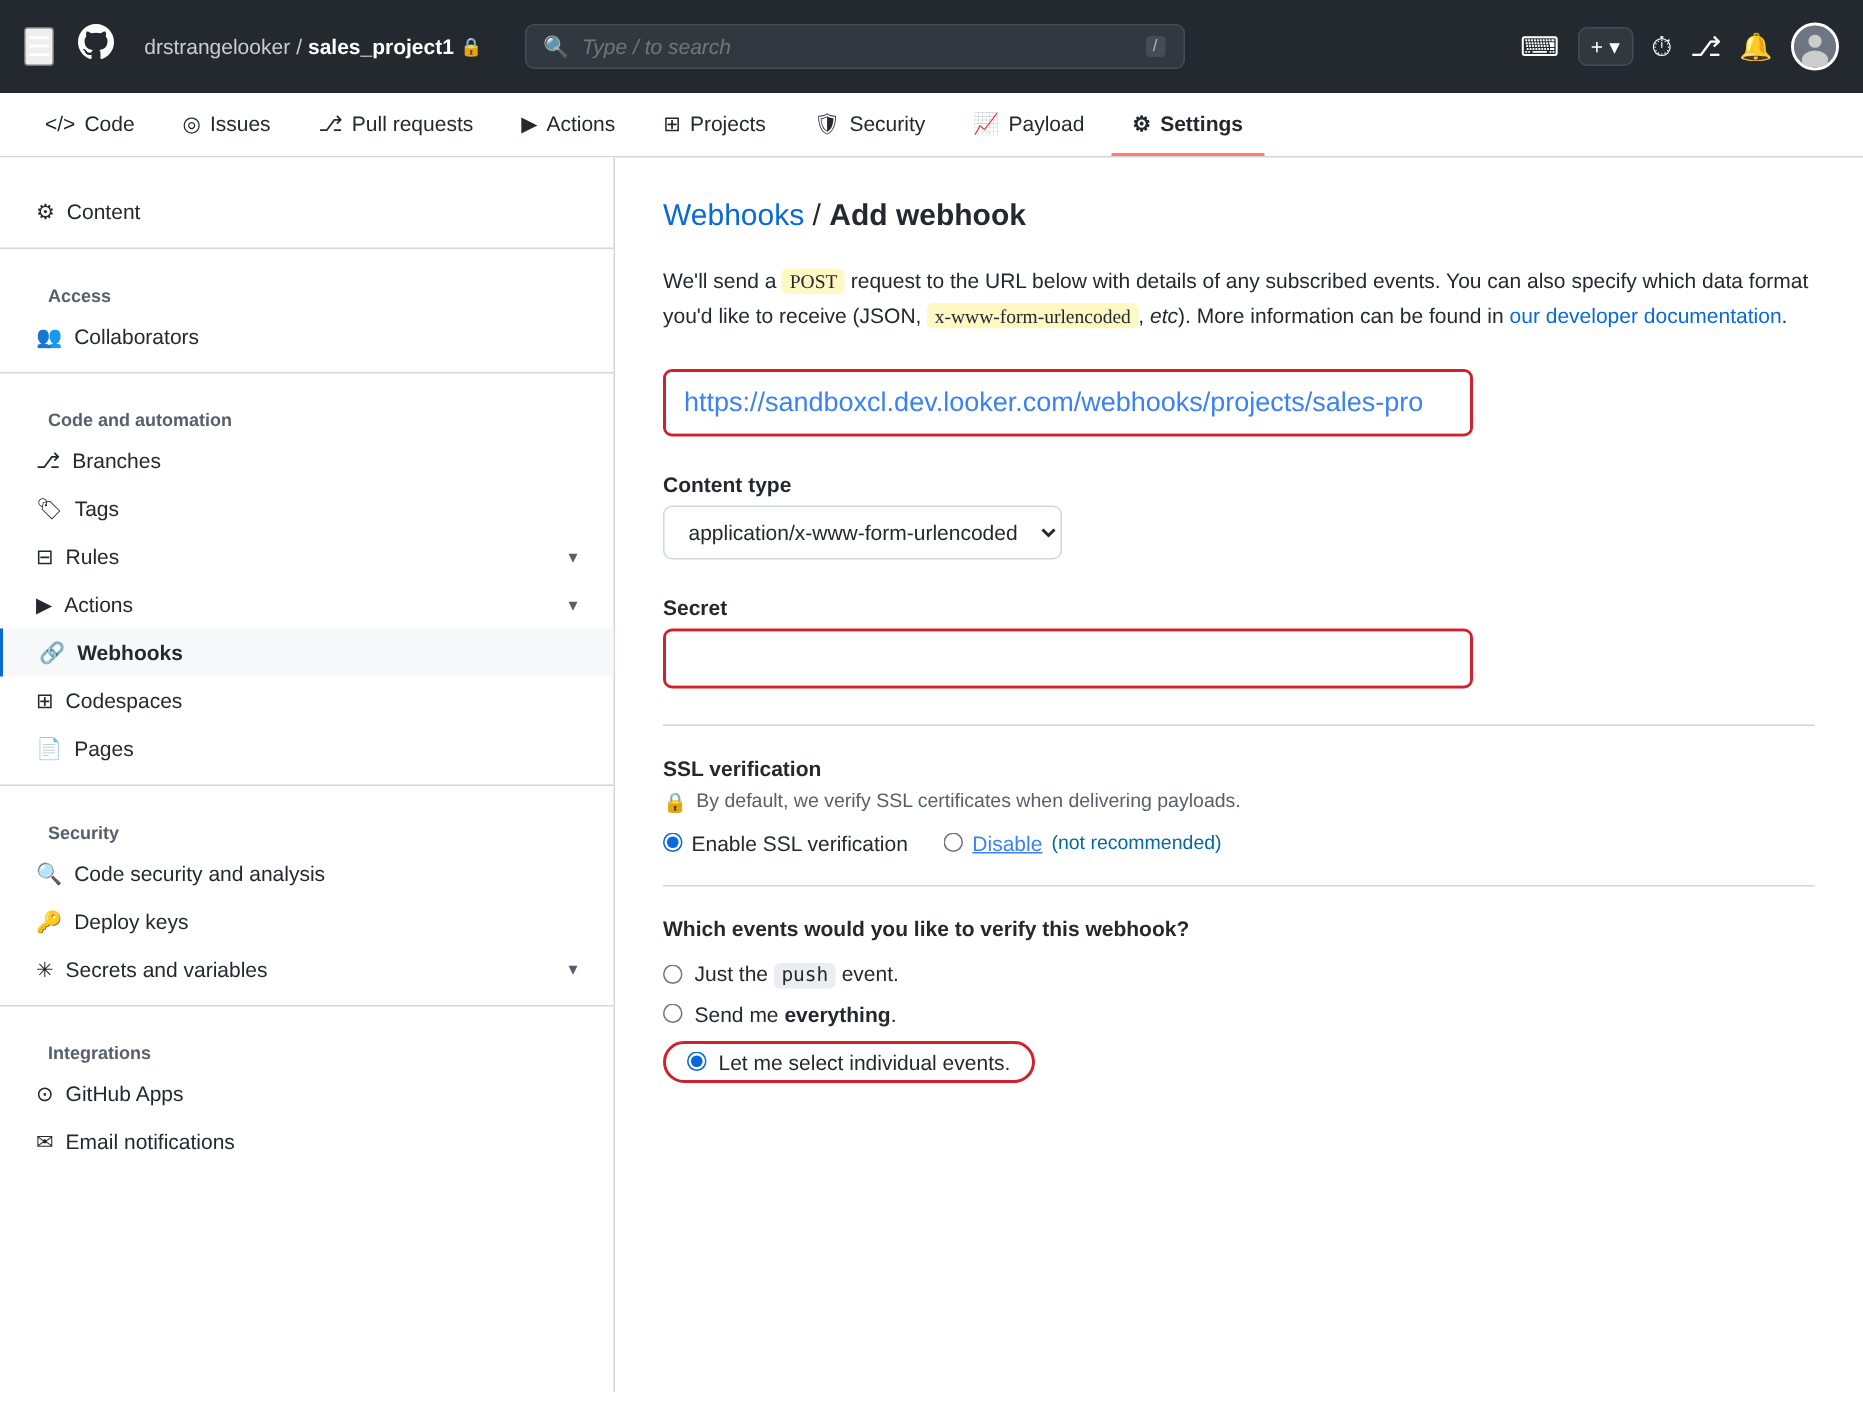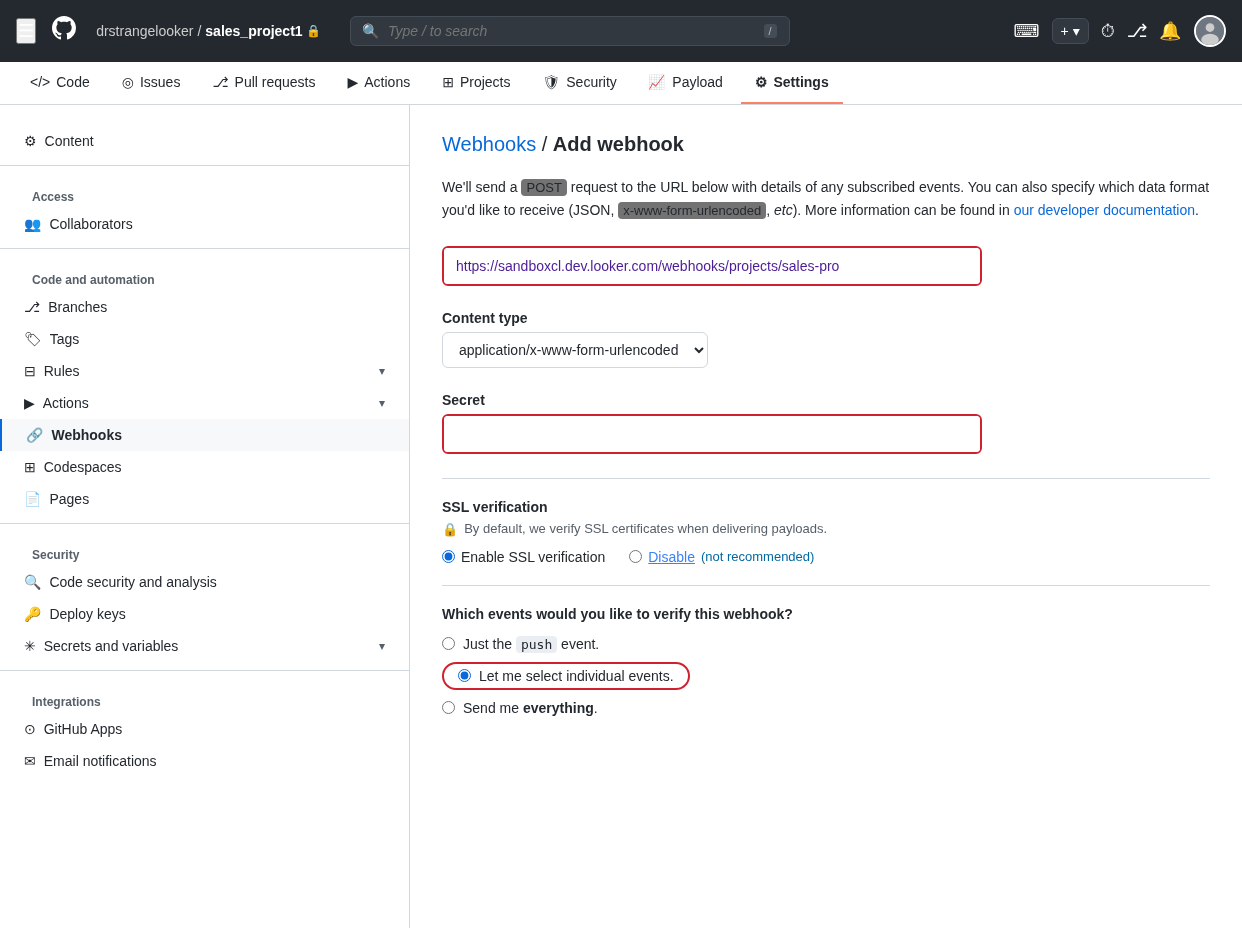--- a/index.html
+++ b/index.html
@@ -71,35 +71,35 @@
     }
 
     
     .page-breadcrumb {
       font-size: 20px; margin-bottom: 20px;
     }
     .page-breadcrumb a { color: #0969da; text-decoration: none; }
     .page-breadcrumb .current { color: #24292f; font-weight: 600; }
 
     .intro-text { font-size: 14px; color: #24292f; line-height: 1.6; margin-bottom: 24px; }
-    .intro-text code { background: #737373; padding: 1px 5px; border-radius: 4px; font-family: Liberation Sans, sans-serif; font-size: 13px; }
+    .intro-text code { background: #fef9c3; padding: 1px 5px; border-radius: 4px; font-family: Liberation Serif, serif; font-size: 13px; }
     .intro-text em { font-style: italic; }
     .intro-text a { color: #0969da; text-decoration: none; }
 
     
     .form-section { margin-bottom: 24px; }
     .form-label { font-size: 14px; font-weight: 600; margin-bottom: 6px; display: flex; align-items: center; gap: 4px; }
     .form-label .required { color: #cf222e; }
     .payload-input-wrap {
       border: 2px solid #cf222e; border-radius: 6px; overflow: hidden;
       max-width: 540px;
     }
     .payload-input-wrap input {
       width: 100%; padding: 10px 12px; border: none; outline: none;
-      font-size: 14px; color: #4c1d95; background: #fff;
+      font-size: 18px; color: #3b82f6; background: #fff;
     }
 
     .secret-wrap {
       border: 2px solid #cf222e; border-radius: 6px; overflow: hidden;
       max-width: 540px;
     }
     .secret-wrap input {
       width: 100%; padding: 10px 12px; border: none; outline: none;
       font-size: 14px; background: #fff;
     }
@@ -353,26 +353,26 @@
 
     <div>
       <div class="events-title">Which events would you like to verify this webhook?</div>
 
       <label class="event-option">
         <input type="radio" name="events" style="">
         <span>Just the <code style="background:#eaeef2;padding:1px 5px;border-radius:4px;font-family:monospace;font-size:13px;">push</code> event.</span>
       </label>
 
       <label class="event-option">
+        <input type="radio" name="events" style="">
+        <span>Send me <strong>everything</strong>.</span>
+      </label>
+
+      <label class="event-option">
         <div class="let-me-select-wrap">
           <input type="radio" name="events" checked="" style="">
           <span>Let me select individual events.</span>
         </div>
       </label>
-
-      <label class="event-option">
-        <input type="radio" name="events" style="">
-        <span>Send me <strong>everything</strong>.</span>
-      </label>
     </div>
 
   </main>
 </div>
 
 </body></html>

